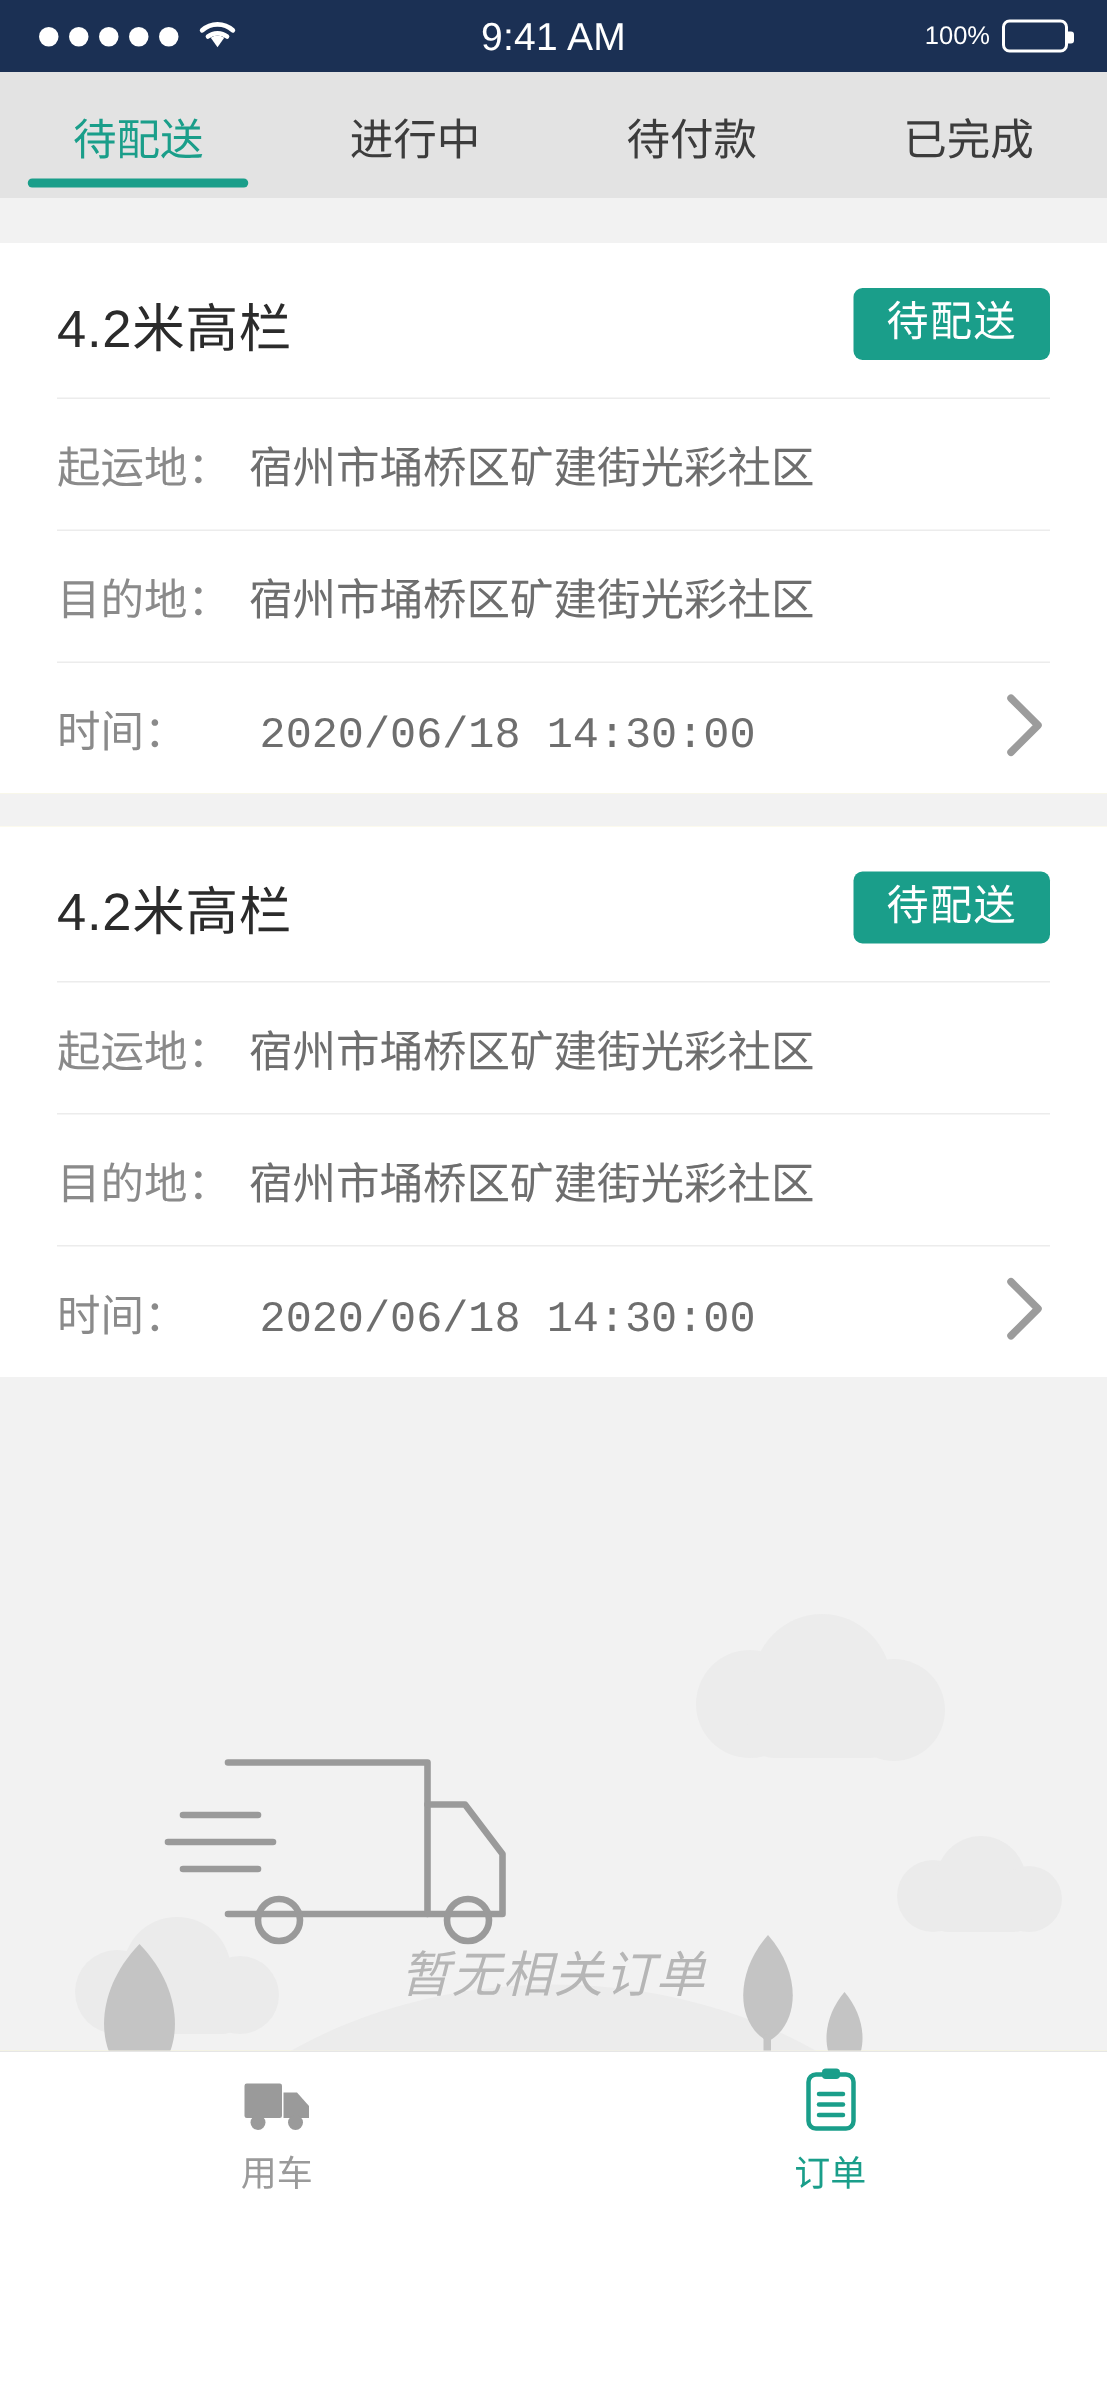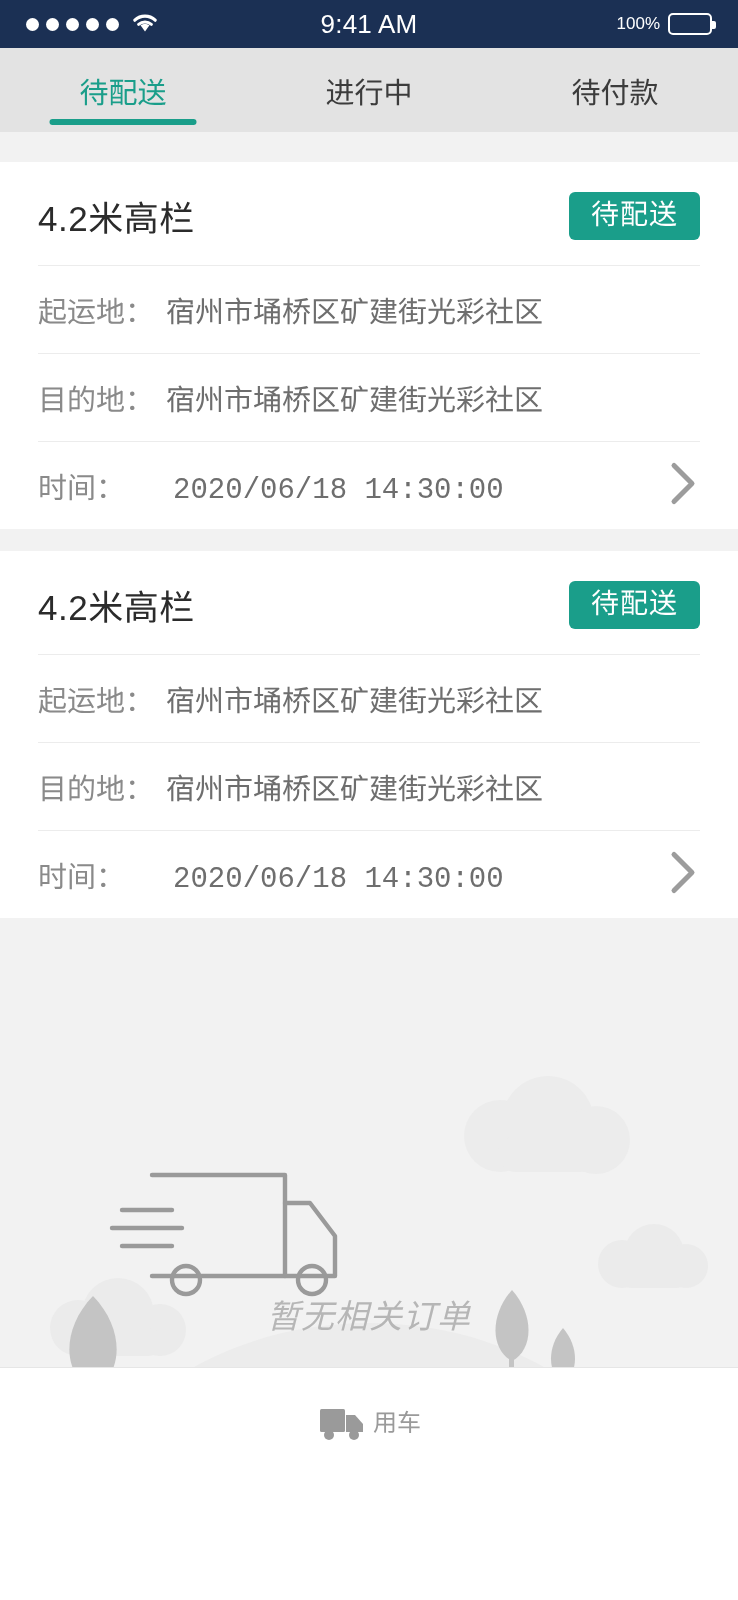--- a/index.html
+++ b/index.html
@@ -219,21 +219,21 @@
     flex: 0 0 105px;
     height: 105px;
     background: #ffffff;
     border-top: 1px solid #e6e6e6;
     display: flex;
     align-items: center;
   }
   .tabbar-item {
     flex: 1;
     display: flex;
-    flex-direction: row;
+    flex-direction: column;
     align-items: center;
     justify-content: center;
     gap: 6px;
   }
   .tabbar-label {
     font-size: 24px;
     color: #9a9a9a;
   }
   .tabbar-item.active .tabbar-label { color: #1a9e8a; }
   .tabbar-icon { height: 46px; display: flex; align-items: flex-end; }
@@ -274,20 +274,24 @@
       <span class="underline"></span>
     </div>
     <div class="tab">
       <span>进行中</span>
 
     </div>
     <div class="tab">
       <span>待付款</span>
 
     </div>
+    <div class="tab">
+      <span>已完成</span>
+
+    </div>
   </div>
 
   <div class="list">
 
     <div class="gap-top"></div>
 
     <div class="card">
       <div class="card-head">
         <div class="card-title">4.2米高栏</div>
         <div class="badge">待配送</div>
@@ -400,15 +404,27 @@
       <span class="tabbar-icon">
         <svg width="50" height="40" viewBox="0 0 50 40">
           <rect x="3" y="6" width="25" height="23" rx="1.5" fill="#9a9a9a"></rect>
           <path d="M29 12 H38 L46 21 V29 H29 Z" fill="#9a9a9a"></path>
           <circle cx="12" cy="32" r="5" fill="#9a9a9a"></circle>
           <circle cx="37" cy="32" r="5" fill="#9a9a9a"></circle>
         </svg>
       </span>
       <span class="tabbar-label">用车</span>
     </div>
+    <div class="tabbar-item active">
+      <span class="tabbar-icon">
+        <svg width="44" height="46" viewBox="0 0 44 46">
+          <rect x="7" y="6" width="30" height="36" rx="5" fill="none" stroke="#1a9e8a" stroke-width="3"></rect>
+          <rect x="16" y="2" width="12" height="7" rx="2.5" fill="#1a9e8a"></rect>
+          <line x1="14" y1="19" x2="30" y2="19" stroke="#1a9e8a" stroke-width="3" stroke-linecap="round"></line>
+          <line x1="14" y1="26" x2="30" y2="26" stroke="#1a9e8a" stroke-width="3" stroke-linecap="round"></line>
+          <line x1="14" y1="33" x2="30" y2="33" stroke="#1a9e8a" stroke-width="3" stroke-linecap="round"></line>
+        </svg>
+      </span>
+      <span class="tabbar-label">订单</span>
+    </div>
   </div>
 
 </div>
 
 </body></html>

